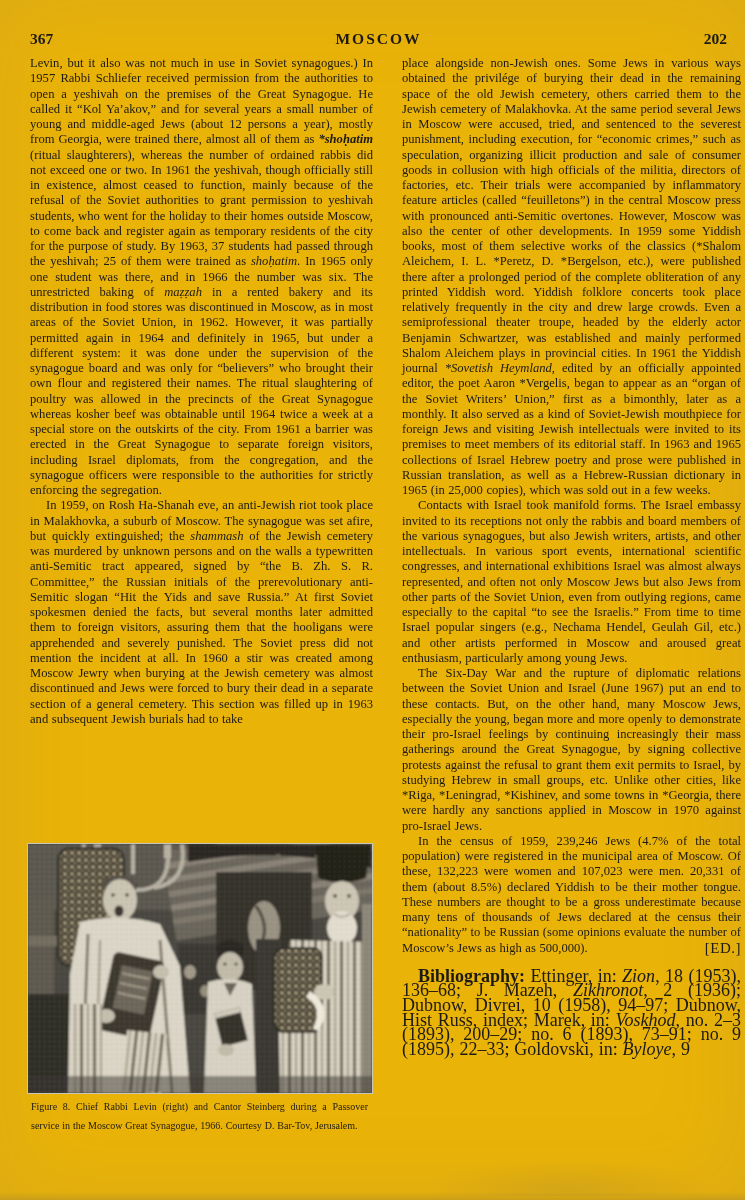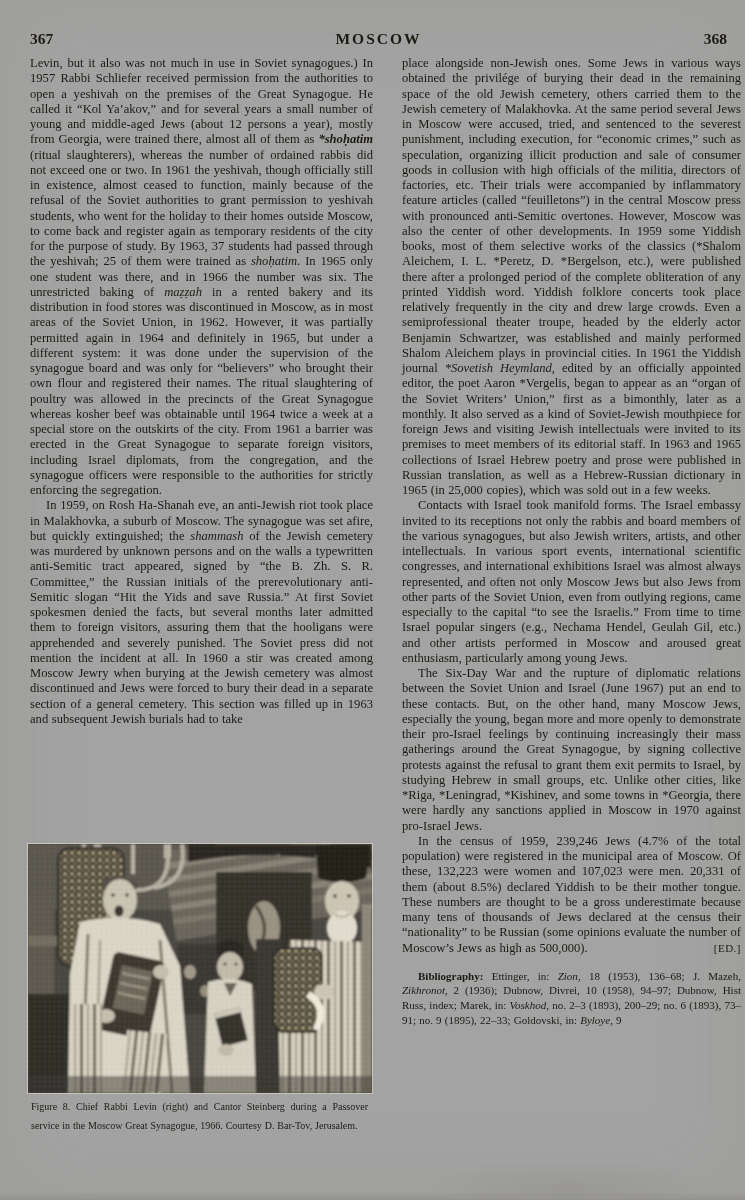--- a/index.html
+++ b/index.html
@@ -1,57 +1,57 @@
 <!DOCTYPE html>
 <html><head>
 <meta charset="utf-8">
 <style>
   html,body{margin:0;padding:0;background:#e9e7e1;}
   .page{
     position:relative;width:745px;height:1200px;margin:0 auto;overflow:hidden;
-    background:#a3a3a3;
+    background:#eab308;
     box-shadow:inset 0 0 90px rgba(125,118,100,0.14);
     font-family:"Liberation Serif","DejaVu Serif",serif;
     color:#1d1a14;
   }
   .running-head{position:absolute;top:30px;left:30px;right:18px;height:20px;
     font-size:15.5px;font-weight:bold;}
   .pageno-left{position:absolute;left:0;top:0;}
   .pageno-right{position:absolute;right:0;top:0;}
   .head-title{position:absolute;left:0;right:0;text-align:center;letter-spacing:2px;}
   .col{position:absolute;top:56px;}
   .col-left{left:30px;width:343px;}
   .col-right{left:402px;width:339px;}
   .col p.para{margin:0;text-align:justify;font-size:12.6px;line-height:15.25px;
     word-spacing:0.4px;}
   .col p.indent{text-indent:16px;}
-  .col p.biblio{margin-top:13px;font-size:11px;line-height:14.6px;}
+  .col p.biblio{margin-top:13px;font-size:18px;line-height:14.6px;}
   .it{font-style:italic;}
   .b{font-weight:bold;margin-top:40px;}
-  .tag-right{float:right;font-size:11px;letter-spacing:0.5px;}
+  .tag-right{float:right;font-size:15px;letter-spacing:0.5px;}
   figure.photo{position:absolute;left:28px;top:844px;width:344px;height:249px;margin:0;
     background:#45423b;outline:1px solid #c9c5ba;}
   figure.photo svg{display:block;}
   .caption{position:absolute;left:31px;top:1098px;width:337px;margin:0;
     font-size:10px;line-height:18.6px;text-align:justify;word-spacing:0.4px;}
   .scan-smudge{position:absolute;left:420px;top:1160px;width:300px;height:36px;
     background:radial-gradient(ellipse at 50% 80%, rgba(110,104,90,0.14), rgba(110,104,90,0) 70%);
     pointer-events:none;}
   .scan-edge{position:absolute;left:0;bottom:0;width:745px;height:8px;
     background:linear-gradient(to bottom, rgba(0,0,0,0), rgba(90,85,75,0.18));}
 </style>
 </head>
 <body>
 
 <div class="page">
 
   <div class="running-head">
     <span class="pageno-left">367</span>
     <span class="head-title">MOSCOW</span>
-    <span class="pageno-right">368</span>
+    <span class="pageno-right">202</span>
   </div>
 
   <div class="col col-left">
       <p class="para"><span>Levin, but it also was not much in use in Soviet synagogues.) In 1957 Rabbi Schliefer received permission from the authorities to open a yeshivah on the premises of the Great Synagogue. He called it “Kol Ya’akov,” and for several years a small number of young and middle-aged Jews (about 12 persons a year), mostly from Georgia, were trained there, almost all of them as </span><span class="it b">*shoḥatim</span><span> (ritual slaughterers), whereas the number of ordained rabbis did not exceed one or two. In 1961 the yeshivah, though officially still in existence, almost ceased to function, mainly because of the refusal of the Soviet authorities to grant permission to yeshivah students, who went for the holiday to their homes outside Moscow, to come back and register again as temporary residents of the city for the purpose of study. By 1963, 37 students had passed through the yeshivah; 25 of them were trained as </span><span class="it">shoḥatim</span><span>. In 1965 only one student was there, and in 1966 the number was six. The unrestricted baking of </span><span class="it">maẓẓah</span><span> in a rented bakery and its distribution in food stores was discontinued in Moscow, as in most areas of the Soviet Union, in 1962. However, it was partially permitted again in 1964 and definitely in 1965, but under a different system: it was done under the supervision of the synagogue board and was only for “believers” who brought their own flour and registered their names. The ritual slaughtering of poultry was allowed in the precincts of the Great Synagogue whereas kosher beef was obtainable until 1964 twice a week at a special store on the outskirts of the city. From 1961 a barrier was erected in the Great Synagogue to separate foreign visitors, including Israel diplomats, from the congregation, and the synagogue officers were responsible to the authorities for strictly enforcing the segregation.</span></p>
       <p class="para indent"><span>In 1959, on Rosh Ha-Shanah eve, an anti-Jewish riot took place in Malakhovka, a suburb of Moscow. The synagogue was set afire, but quickly extinguished; the </span><span class="it">shammash</span><span> of the Jewish cemetery was murdered by unknown persons and on the walls a typewritten anti-Semitic tract appeared, signed by “the B. Zh. S. R. Committee,” the Russian initials of the prerevolutionary anti-Semitic slogan “Hit the Yids and save Russia.” At first Soviet spokesmen denied the facts, but several months later admitted them to foreign visitors, assuring them that the hooligans were apprehended and severely punished. The Soviet press did not mention the incident at all. In 1960 a stir was created among Moscow Jewry when burying at the Jewish cemetery was almost discontinued and Jews were forced to bury their dead in a separate section of a general cemetery. This section was filled up in 1963 and subsequent Jewish burials had to take</span></p>
     </div>
 
   <div class="col col-right">
       <p class="para"><span>place alongside non-Jewish ones. Some Jews in various ways obtained the privilége of burying their dead in the remaining space of the old Jewish cemetery, others carried them to the Jewish cemetery of Malakhovka. At the same period several Jews in Moscow were accused, tried, and sentenced to the severest punishment, including execution, for “economic crimes,” such as speculation, organizing illicit production and sale of consumer goods in collusion with high officials of the militia, directors of factories, etc. Their trials were accompanied by inflammatory feature articles (called “feuilletons”) in the central Moscow press with pronounced anti-Semitic overtones. However, Moscow was also the center of other developments. In 1959 some Yiddish books, most of them selective works of the classics (*Shalom Aleichem, I. L. *Peretz, D. *Bergelson, etc.), were published there after a prolonged period of the complete obliteration of any printed Yiddish word. Yiddish folklore concerts took place relatively frequently in the city and drew large crowds. Even a semiprofessional theater troupe, headed by the elderly actor Benjamin Schwartzer, was established and mainly performed Shalom Aleichem plays in provincial cities. In 1961 the Yiddish journal </span><span class="it">*Sovetish Heymland</span><span>, edited by an officially appointed editor, the poet Aaron *Vergelis, began to appear as an “organ of the Soviet Writers’ Union,” first as a bimonthly, later as a monthly. It also served as a kind of Soviet-Jewish mouthpiece for foreign Jews and visiting Jewish intellectuals were invited to its premises to meet members of its editorial staff. In 1963 and 1965 collections of Israel Hebrew poetry and prose were published in Russian translation, as well as a Hebrew-Russian dictionary in 1965 (in 25,000 copies), which was sold out in a few weeks.</span></p>
       <p class="para indent"><span>Contacts with Israel took manifold forms. The Israel embassy invited to its receptions not only the rabbis and board members of the various synagogues, but also Jewish writers, artists, and other intellectuals. In various sport events, international scientific congresses, and international exhibitions Israel was almost always represented, and often not only Moscow Jews but also Jews from other parts of the Soviet Union, even from outlying regions, came especially to the capital “to see the Israelis.” From time to time Israel popular singers (e.g., Nechama Hendel, Geulah Gil, etc.) and other artists performed in Moscow and aroused great enthusiasm, particularly among young Jews.</span></p>

